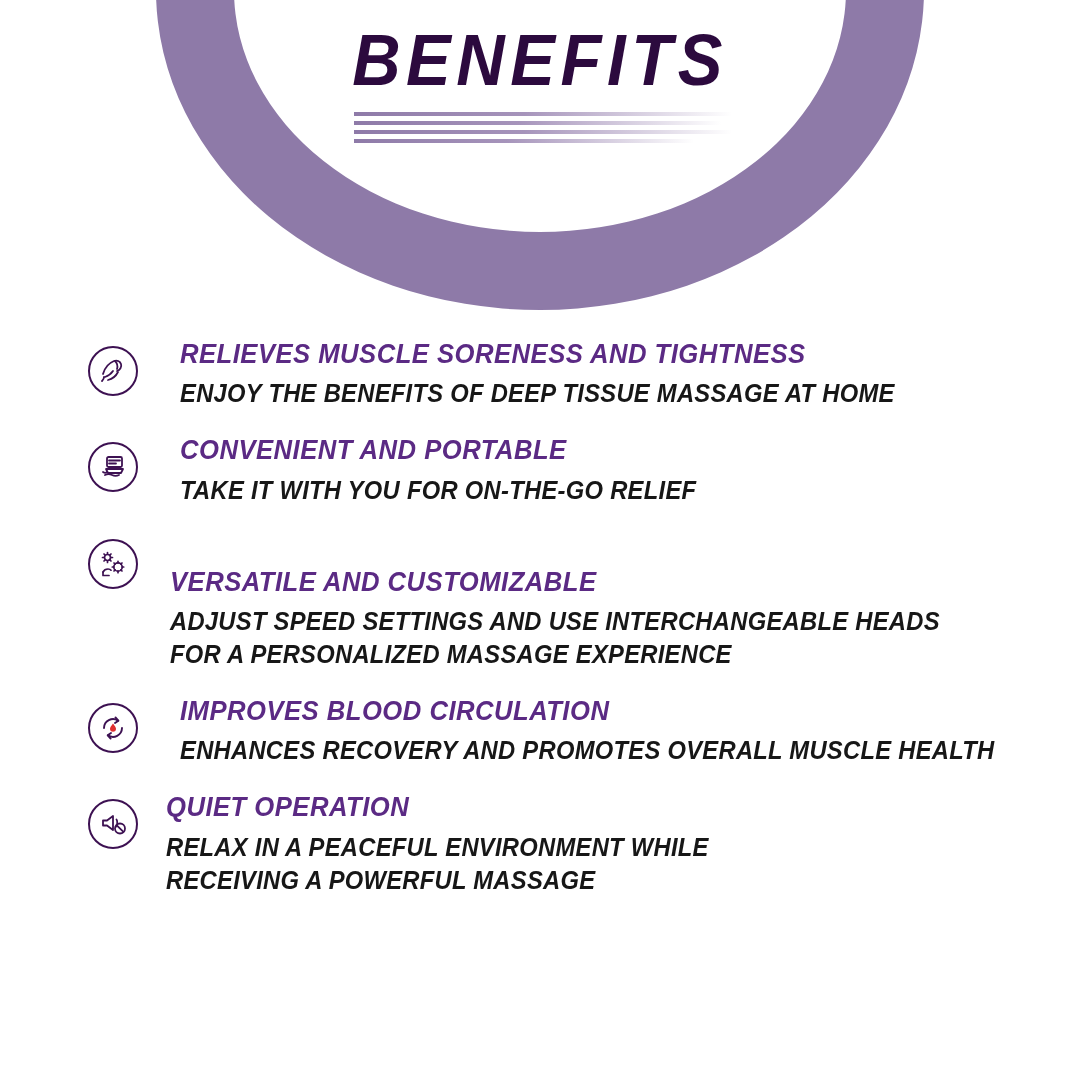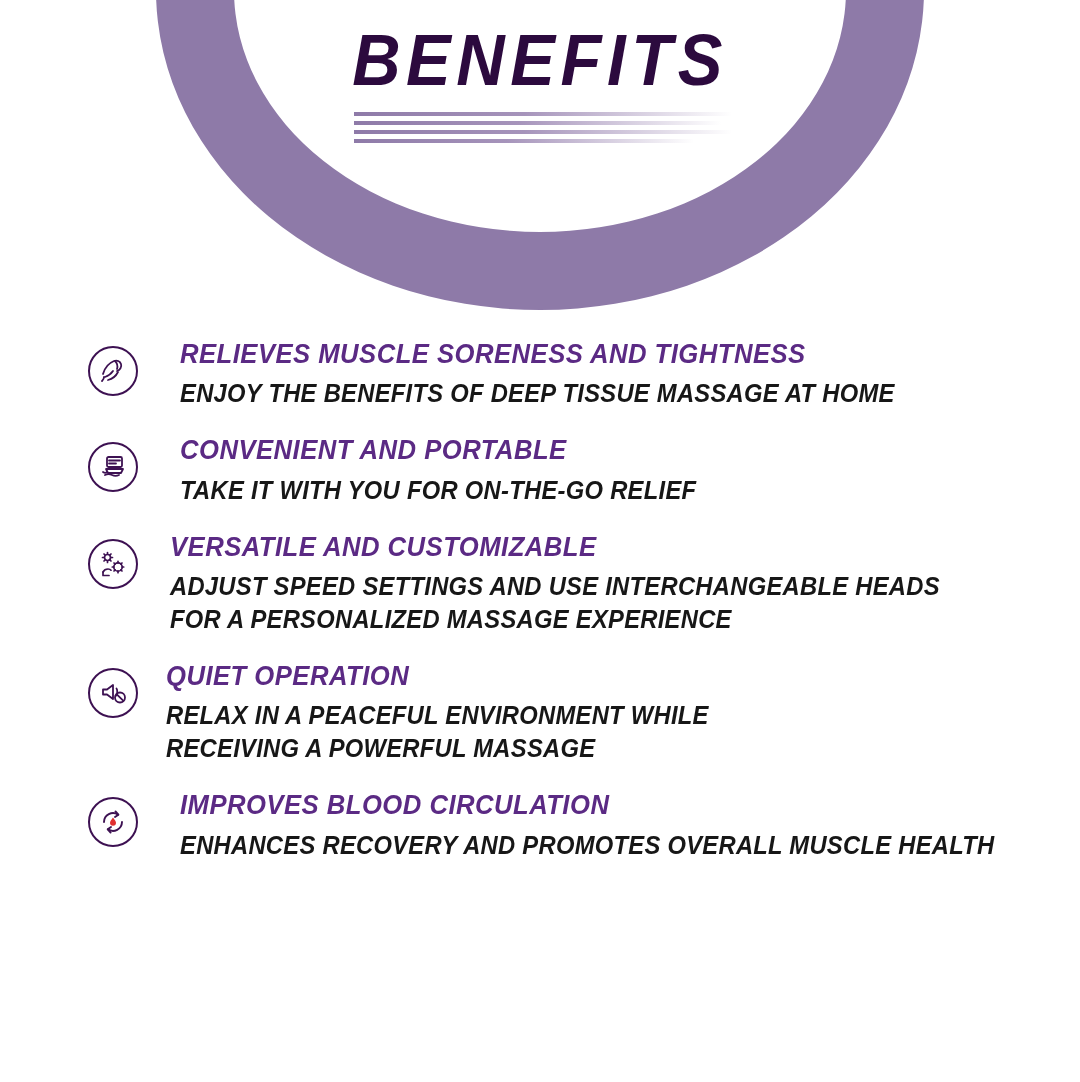--- a/index.html
+++ b/index.html
@@ -122,21 +122,21 @@
     font-size: 25px;
     letter-spacing: 0.3px;
     color: #171717;
     line-height: 1.32;
     margin-top: 9px;
     transform: scaleX(0.95);
     transform-origin: left center;
     white-space: pre-line;
   }
   .item.i1 .texts { }
-  .item.i3 .texts { margin-left: 82px; }
+  .item.i3 .texts { margin-left: 82px; margin-top: 35px; }
   .item.i5 .texts { margin-left: 78px; }
 </style>
 </head>
 <body>
 
 <div class="arc-wrap">
   <div class="arc"></div>
 </div>
 
 <div class="title">BENEFITS</div>
@@ -199,49 +199,49 @@
         </g>
       </svg>
     </div>
     <div class="texts">
       <div class="head">VERSATILE AND CUSTOMIZABLE</div>
       <div class="desc">ADJUST SPEED SETTINGS AND USE INTERCHANGEABLE HEADS
 FOR A PERSONALIZED MASSAGE EXPERIENCE</div>
     </div>
   </div>
 
+  <div class="item i4">
+    <div class="icon">
+      <svg width="32" height="32" viewBox="0 0 32 32">
+        <g fill="none" stroke="#3d1152" stroke-width="1.9" stroke-linecap="round" stroke-linejoin="round">
+          <path d="M7 16a9 9 0 0 1 14-7.3"></path>
+          <path d="M25 16a9 9 0 0 1-14 7.3"></path>
+          <path d="M18.5 5.5L21.4 8.7 18 11"></path>
+          <path d="M13.6 26.5L10.7 23.3 14 21"></path>
+        </g>
+        <path d="M16 11.5c1.8 2.4 3 4 3 5.3a3 3 0 0 1-6 0c0-1.3 1.2-2.9 3-5.3z" fill="#e03030"></path>
+      </svg>
+    </div>
+    <div class="texts">
+      <div class="head">IMPROVES BLOOD CIRCULATION</div>
+      <div class="desc">ENHANCES RECOVERY AND PROMOTES OVERALL MUSCLE HEALTH</div>
+    </div>
+  </div>
+
   <div class="item i5">
     <div class="icon">
       <svg width="32" height="32" viewBox="0 0 32 32">
         <g fill="none" stroke="#3d1152" stroke-width="1.8" stroke-linecap="round" stroke-linejoin="round">
           <path d="M6 12.5h4l6-4.5v14l-6-4.5H6z"></path>
           <path d="M19.5 11.5c1 1.3 1 5.7 0 7"></path>
           <circle cx="23" cy="20.5" r="5"></circle>
           <path d="M19.8 17.3l6.4 6.4"></path>
         </g>
       </svg>
     </div>
     <div class="texts">
       <div class="head">QUIET OPERATION</div>
       <div class="desc">RELAX IN A PEACEFUL ENVIRONMENT WHILE
 RECEIVING A POWERFUL MASSAGE</div>
     </div>
   </div>
 
-  <div class="item i4">
-    <div class="icon">
-      <svg width="32" height="32" viewBox="0 0 32 32">
-        <g fill="none" stroke="#3d1152" stroke-width="1.9" stroke-linecap="round" stroke-linejoin="round">
-          <path d="M7 16a9 9 0 0 1 14-7.3"></path>
-          <path d="M25 16a9 9 0 0 1-14 7.3"></path>
-          <path d="M18.5 5.5L21.4 8.7 18 11"></path>
-          <path d="M13.6 26.5L10.7 23.3 14 21"></path>
-        </g>
-        <path d="M16 11.5c1.8 2.4 3 4 3 5.3a3 3 0 0 1-6 0c0-1.3 1.2-2.9 3-5.3z" fill="#e03030"></path>
-      </svg>
-    </div>
-    <div class="texts">
-      <div class="head">IMPROVES BLOOD CIRCULATION</div>
-      <div class="desc">ENHANCES RECOVERY AND PROMOTES OVERALL MUSCLE HEALTH</div>
-    </div>
-  </div>
-
 </div>
 
 </body></html>

